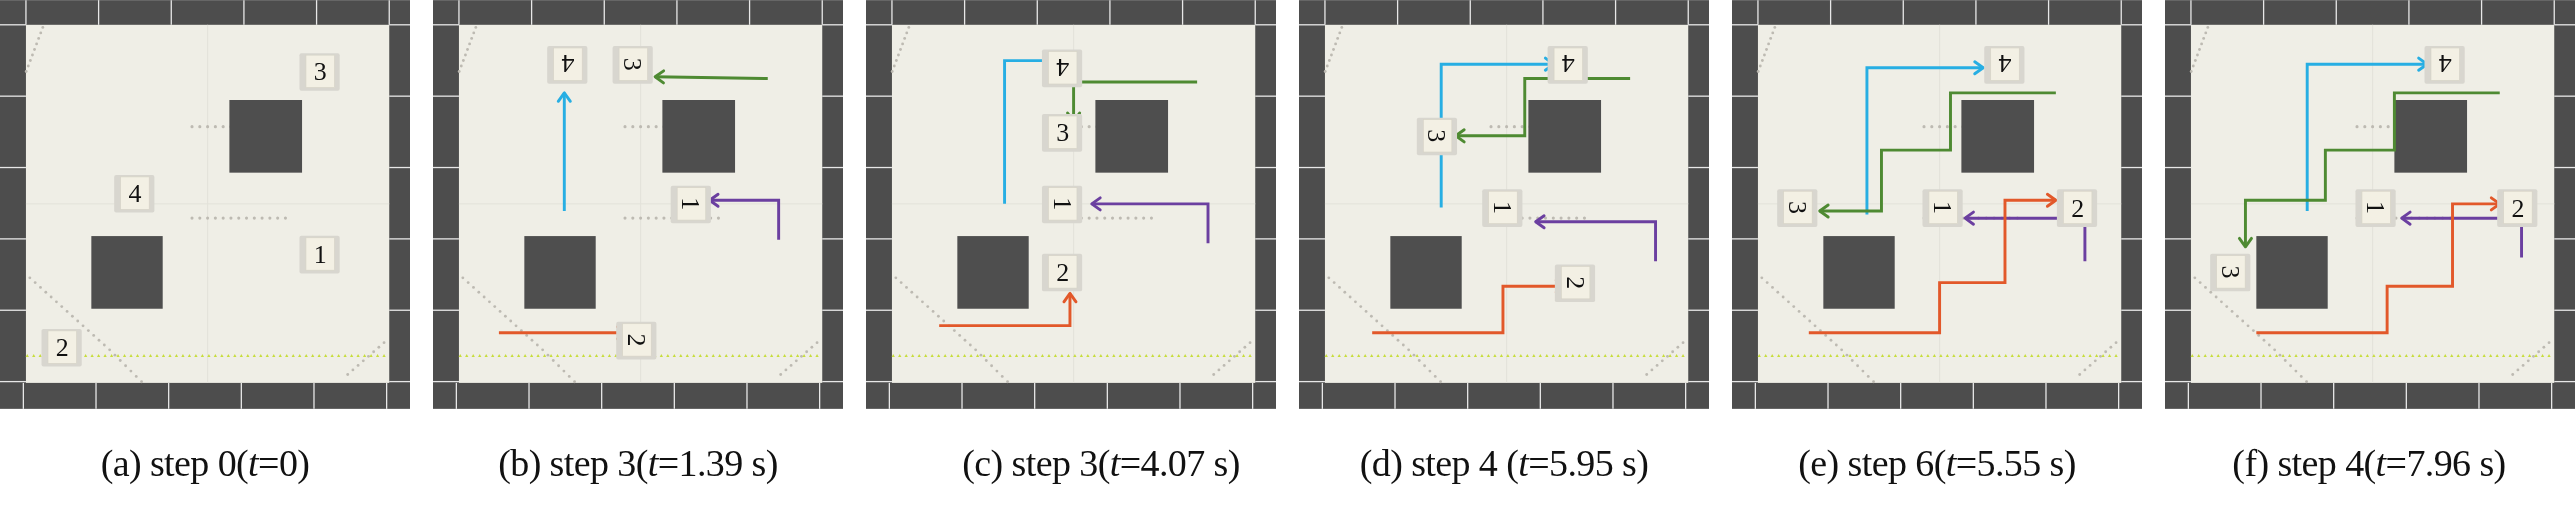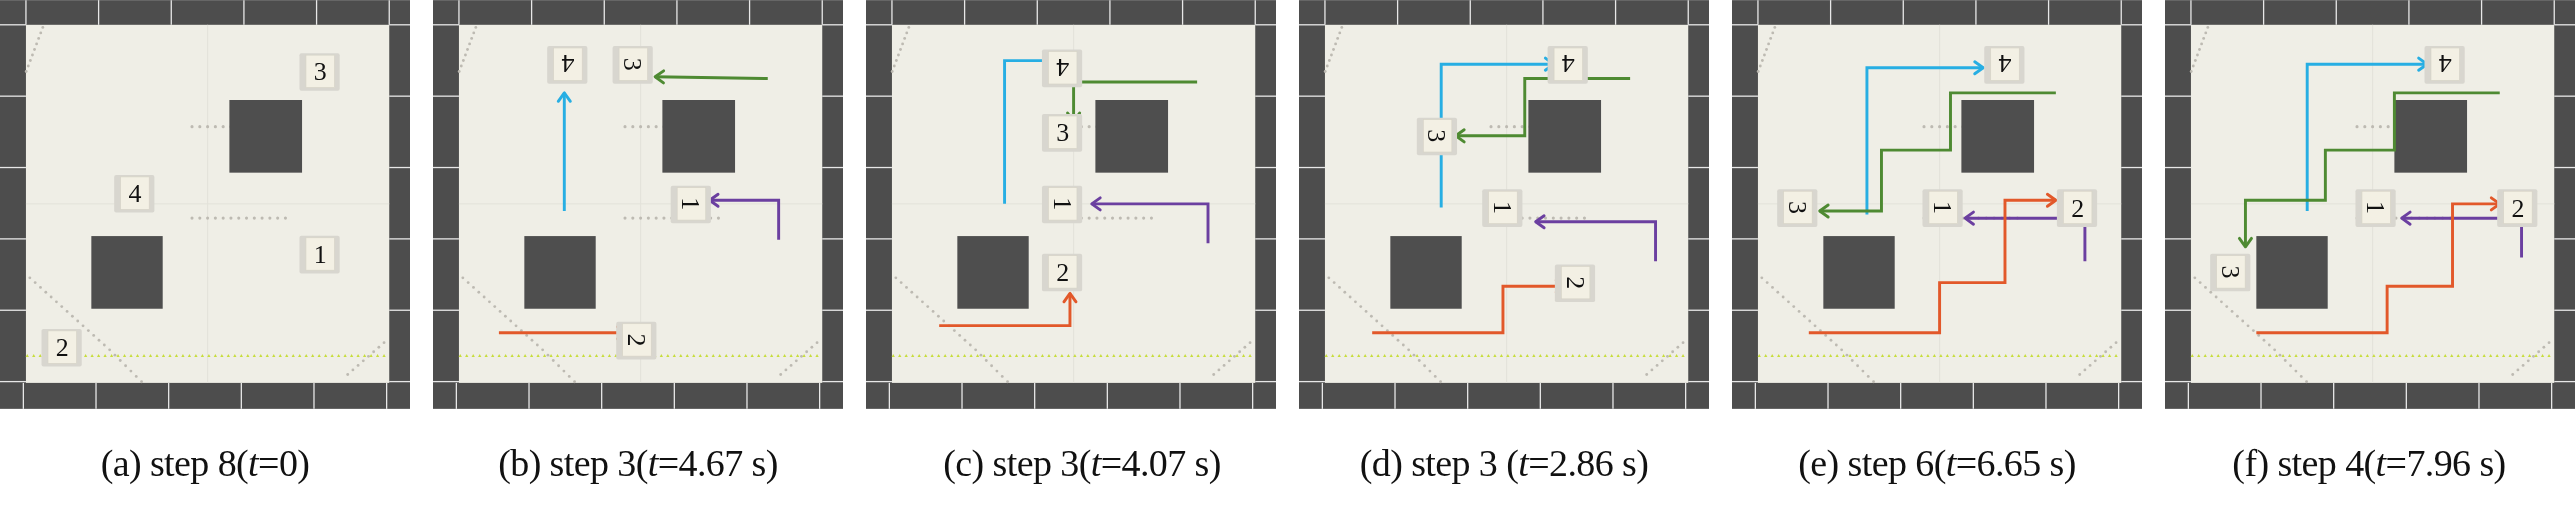--- a/index.html
+++ b/index.html
@@ -1108,20 +1108,20 @@
           </g>
           <g>
             <rect x="512" y="291.52" width="62" height="58" fill="#d8d6cf" rx="3"></rect>
             <rect x="522" y="294.52" width="44" height="50" fill="#f3f0e4" stroke="#d6d3c6" stroke-width="1"></rect>
             <text x="544" y="333.52" text-anchor="middle" font-size="40" font-family="&quot;Liberation Serif&quot;, serif" fill="#111" transform="rotate(0 544 319.52)">2</text>
           </g>
         </g>
       </svg>
     </div>
 
-  <div class="caption" style="left:-9px"><span>(a) step 8(</span><i>t</i><span>=0)</span></div>
-  <div class="caption" style="left:424px"><span>(b) step 3(</span><i>t</i><span>=4.67 s)</span></div>
-  <div class="caption" style="left:868px"><span>(c) step 3(</span><i>t</i><span>=4.07 s)</span></div>
-  <div class="caption" style="left:1290px"><span>(d) step 3 (</span><i>t</i><span>=2.86 s)</span></div>
-  <div class="caption" style="left:1723px"><span>(e) step 6(</span><i>t</i><span>=6.65 s)</span></div>
+  <div class="caption" style="left:-9px"><span>(a) step 0(</span><i>t</i><span>=0)</span></div>
+  <div class="caption" style="left:424px"><span>(b) step 3(</span><i>t</i><span>=1.39 s)</span></div>
+  <div class="caption" style="left:887px"><span>(c) step 3(</span><i>t</i><span>=4.07 s)</span></div>
+  <div class="caption" style="left:1290px"><span>(d) step 4 (</span><i>t</i><span>=5.95 s)</span></div>
+  <div class="caption" style="left:1723px"><span>(e) step 6(</span><i>t</i><span>=5.55 s)</span></div>
   <div class="caption" style="left:2155px"><span>(f) step 4(</span><i>t</i><span>=7.96 s)</span></div>
 </div>
 
 
 </body></html>

